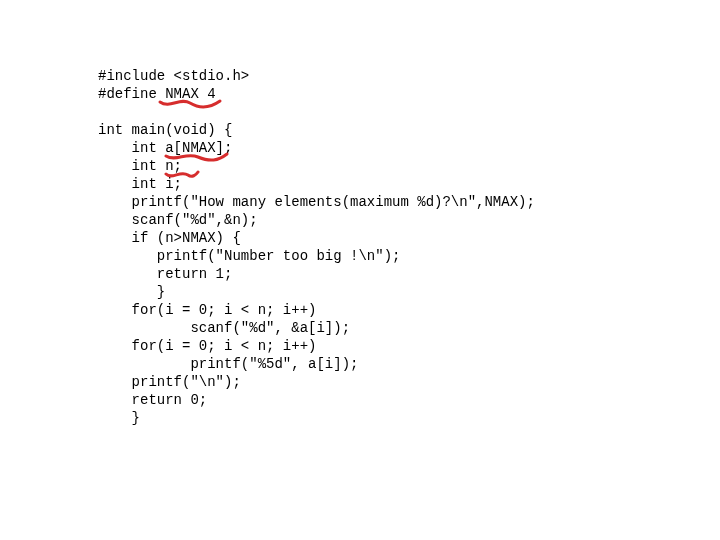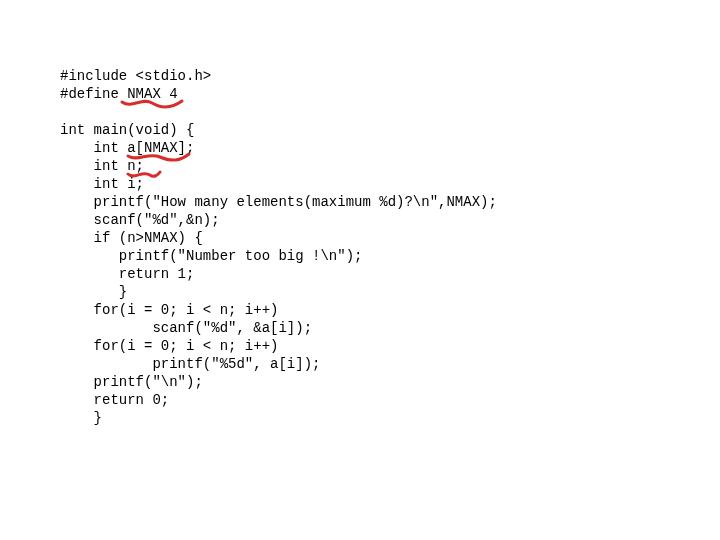--- a/index.html
+++ b/index.html
@@ -21,21 +21,21 @@
   }
   .title {
     text-align: center;
     font-size: 34px;
     line-height: 1.15;
     font-weight: 400;
     margin: 0 40px 14px 40px;
   }
   .code-wrap {
     position: relative;
-    margin-left: 60px;
+    margin-left: 98px;
     width: 560px;
   }
   .code {
     font-family: "Courier New", Courier, monospace;
     font-size: 14px;
     line-height: 18px;
     white-space: pre;
     color: #000;
   }
   

